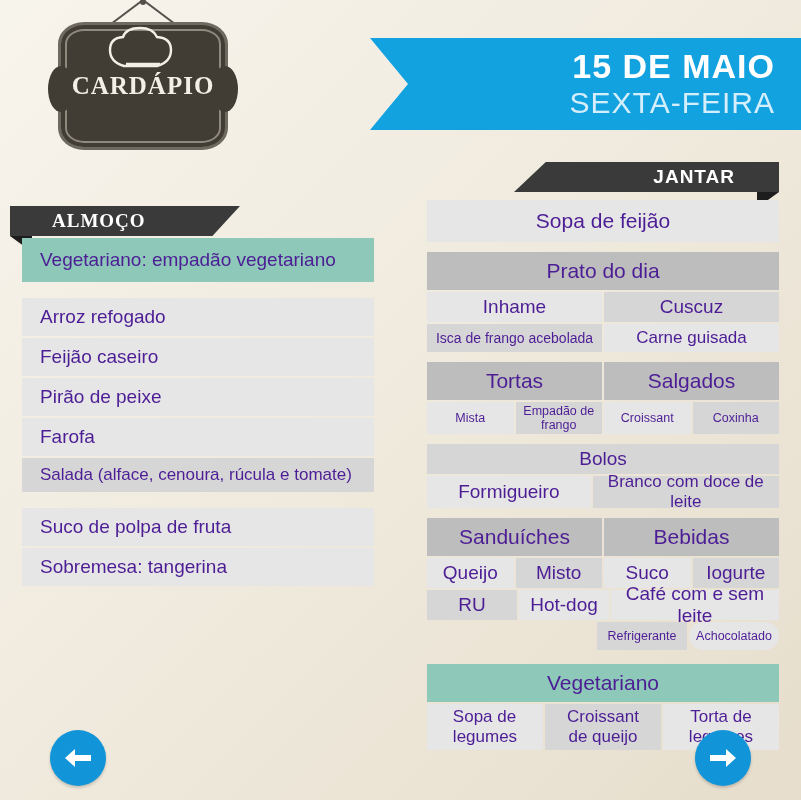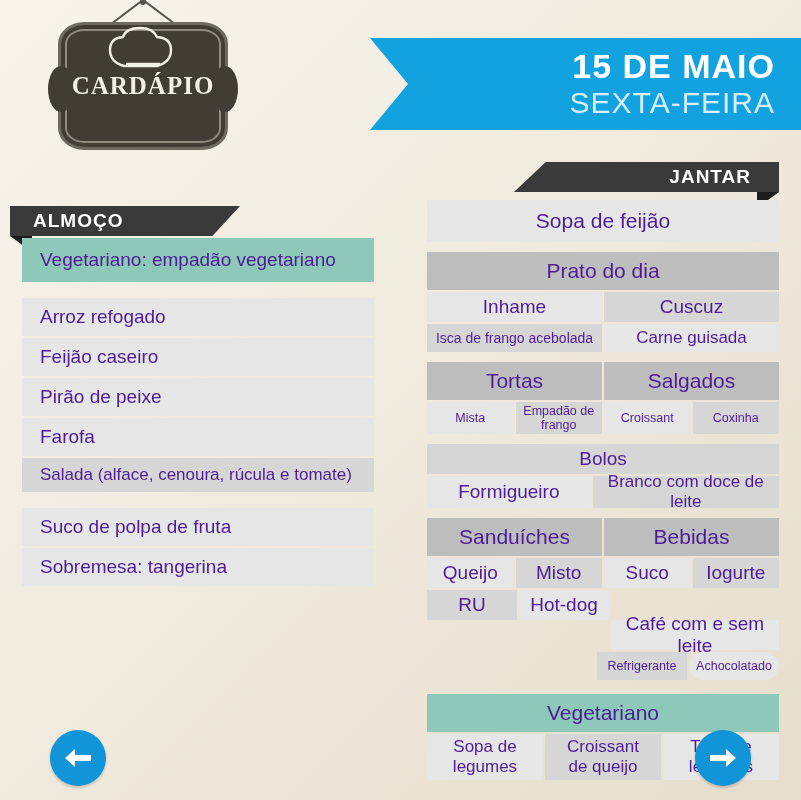--- a/index.html
+++ b/index.html
@@ -48,29 +48,30 @@
   .date-sub { font-size: 30px; letter-spacing: 1px; color: #d4eefb; line-height: 34px;
     font-family: "Liberation Sans", sans-serif; font-weight: normal;}
 
   
   .ribbon {
     position: absolute; color: #fff; font-size: 19px; font-weight: bold;
     letter-spacing: 1px; height: 30px; line-height: 30px; background: #3a3a3a;
   }
 
   .ribbon-almoco {
-    left: 10px; top: 206px; width: 230px; padding-left: 23px;
+    left: 10px; top: 206px; width: 230px; padding-left: 42px;
     clip-path: polygon(0 0, 100% 0, 88% 100%, 0 100%);
+    font-family: Liberation Serif, serif;
   }
   .ribbon-almoco-tail {
     position: absolute; left: 10px; top: 236px; width: 22px; height: 16px;
     background: #1d1d1d; clip-path: polygon(0 0, 100% 0, 100% 100%);
   }
   .ribbon-jantar {
-    right: 22px; top: 162px; width: 265px; padding-right: 28px; text-align: right;
+    right: 22px; top: 162px; width: 265px; padding-right: 44px; text-align: right;
     clip-path: polygon(12% 0, 100% 0, 100% 100%, 0 100%);
   }
   .ribbon-jantar-tail {
     position: absolute; right: 22px; top: 192px; width: 22px; height: 16px;
     background: #1d1d1d; clip-path: polygon(0 0, 100% 0, 0 100%);
   }
 
   
   .col-left { position: absolute; left: 22px; top: 238px; width: 352px; }
   .col-right { position: absolute; left: 427px; top: 200px; width: 352px; }
@@ -220,36 +221,36 @@
   </div>
   <div class="row">
     <div class="cell c-light f19" style="flex:1;height:30px;">Queijo</div>
     <div class="cell c-mid f19" style="flex:1;height:30px;">Misto</div>
     <div class="cell c-light f19" style="flex:1;height:30px;">Suco</div>
     <div class="cell c-mid f19" style="flex:1;height:30px;">Iogurte</div>
   </div>
   <div class="row">
     <div class="cell c-mid f19" style="flex:1;height:30px;">RU</div>
     <div class="cell c-light f19" style="flex:1;height:30px;">Hot-dog</div>
-    <div class="cell c-light f19" style="flex:2;height:30px;margin-top:30px;">Café com e sem leite</div>
+    <div class="cell c-light f19" style="flex:2;height:30px;">Café com e sem leite</div>
   </div>
   <div class="row">
     <div class="cell" style="flex:2;height:28px;background:transparent;"></div>
     <div class="cell c-mid f12" style="flex:1;height:28px;">Refrigerante</div>
     <div class="cell c-light f12" style="flex:1;height:28px;border-radius:14px;">Achocolatado</div>
   </div>
 
   <div class="gap" style="height:12px;"></div>
 
   <div class="row">
     <div class="cell c-green f22" style="flex:1;height:38px;">Vegetariano</div>
   </div>
   <div class="row">
     <div class="cell c-light f17 two-line" style="flex:1;height:46px;">
-      <span style="white-space:pre-line;text-align:center;">Sopa de
+      <span style="white-space:pre-line;text-align:left;">Sopa de
 legumes</span>
     </div>
     <div class="cell c-mid f17 two-line" style="flex:1;height:46px;">
       <span style="white-space:pre-line;text-align:center;">Croissant
 de queijo</span>
     </div>
     <div class="cell c-light f17 two-line" style="flex:1;height:46px;">
       <span style="white-space:pre-line;text-align:center;">Torta de
 legumes</span>
     </div>

